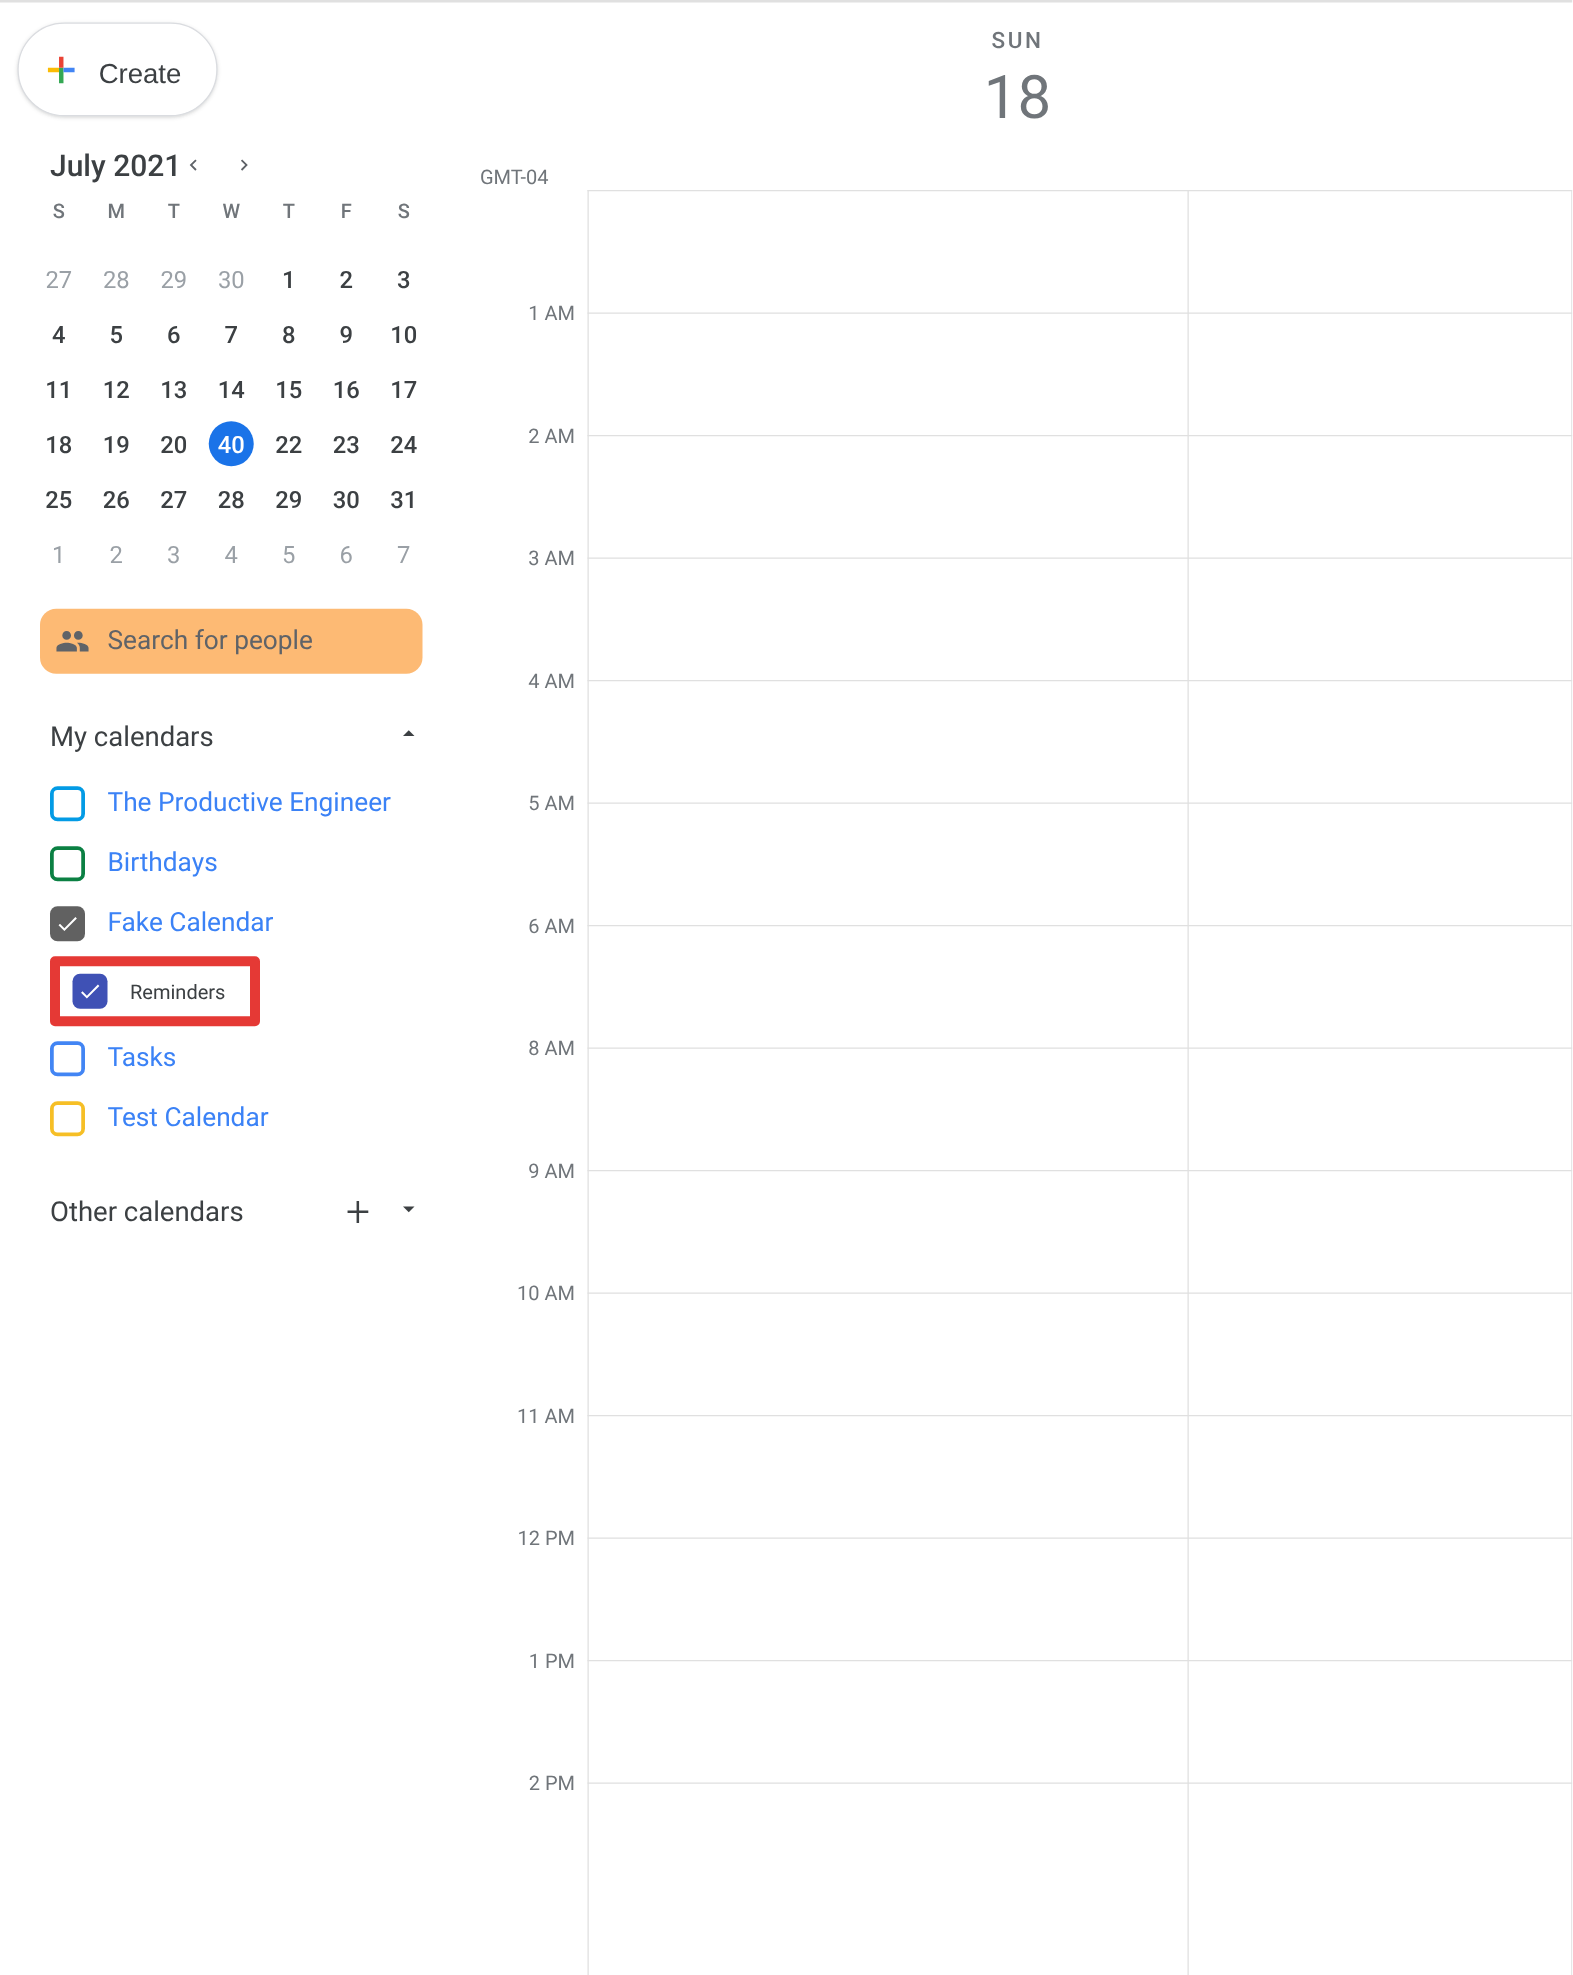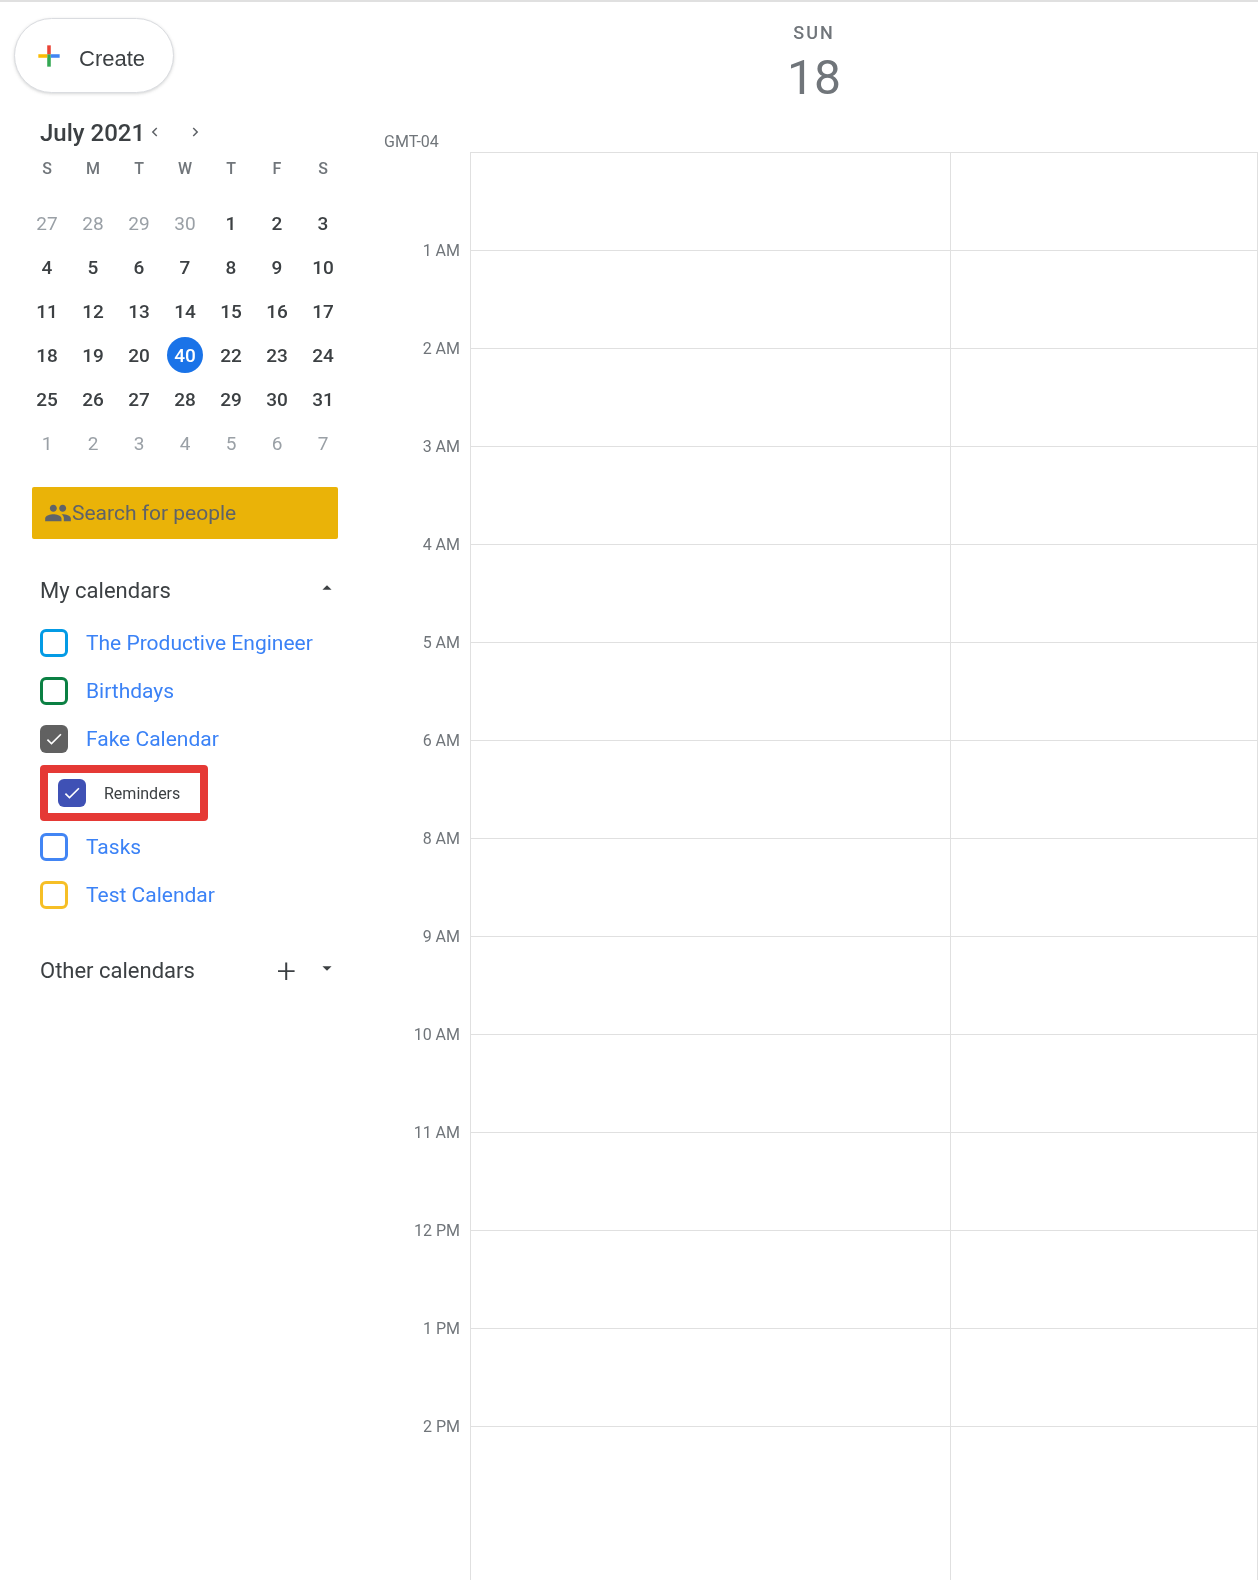--- a/index.html
+++ b/index.html
@@ -19,22 +19,22 @@
   .mini-nav { display:flex; gap:24px; }
   .chev { font-size:24px; color:#5f6368; cursor:pointer; user-select:none; }
   .mini-grid { display:grid; grid-template-columns:repeat(7, 46px); grid-auto-rows:44px; justify-content:center; }
   .dow { text-align:center; font-size:16px; color:#70757a; font-weight:500; padding-top:2px;}
   .daycell { display:flex; align-items:center; justify-content:center; }
   .daycell span { width:36px; height:36px; display:flex; align-items:center; justify-content:center; border-radius:50%; font-size:19px; cursor:pointer;}
   .muted span { color:#9aa0a6; font-weight:400;}
   .reg span { color:#3c4043; font-weight:500;}
   .today span { background:#1a73e8; color:#fff; font-weight:500;}
   .search-box {
-    margin:22px 22px 0 22px; background:#eab308; border-radius:2px;
-    display:flex; align-items:center; padding:12px 12px; gap:0;
+    margin:22px 22px 0 22px; background:#fdba74; border-radius:13px;
+    display:flex; align-items:center; padding:12px 12px; gap:14px;
   }
   .search-box svg { flex-shrink:0; }
   .search-box span { color:#5f6368; font-size:21px; }
   .section-header { display:flex; align-items:center; justify-content:space-between; padding: 36px 22px 8px 30px; cursor:pointer;}
   .section-header .label { font-size:22px; color:#3c4043; font-weight:400;}
   .section-header .acts { display:flex; align-items:center; gap:20px; font-size:26px; color:#3c4043;}
   .cal-list { padding: 6px 0 0 30px; }
   .cal-item { display:flex; align-items:center; gap:18px; padding:10px 0; cursor:pointer;}
   .cal-item .lbl { font-size:21px; color:#3b82f6; }
   .cb { width:28px; height:28px; border-radius:6px; border:3px solid; display:flex; align-items:center; justify-content:center; flex-shrink:0;}

